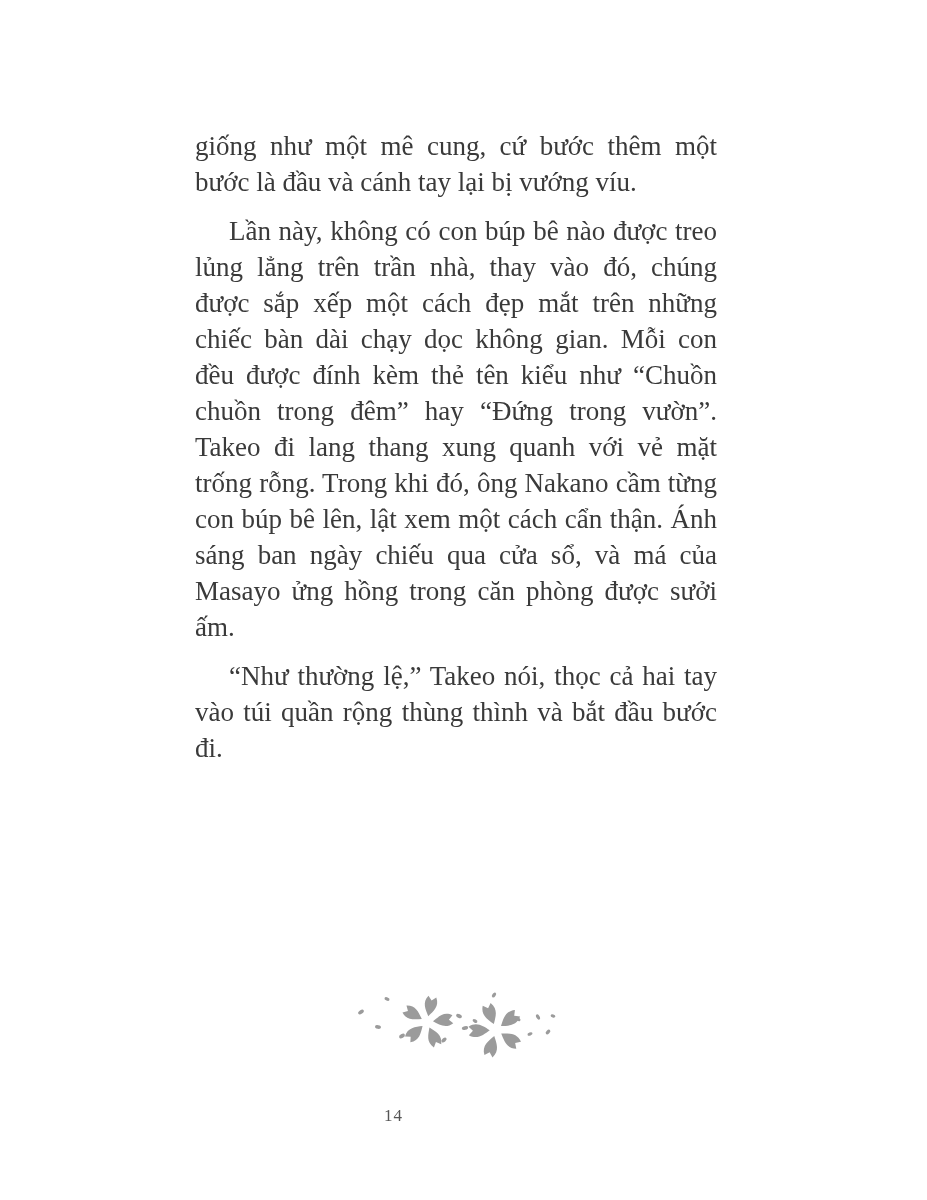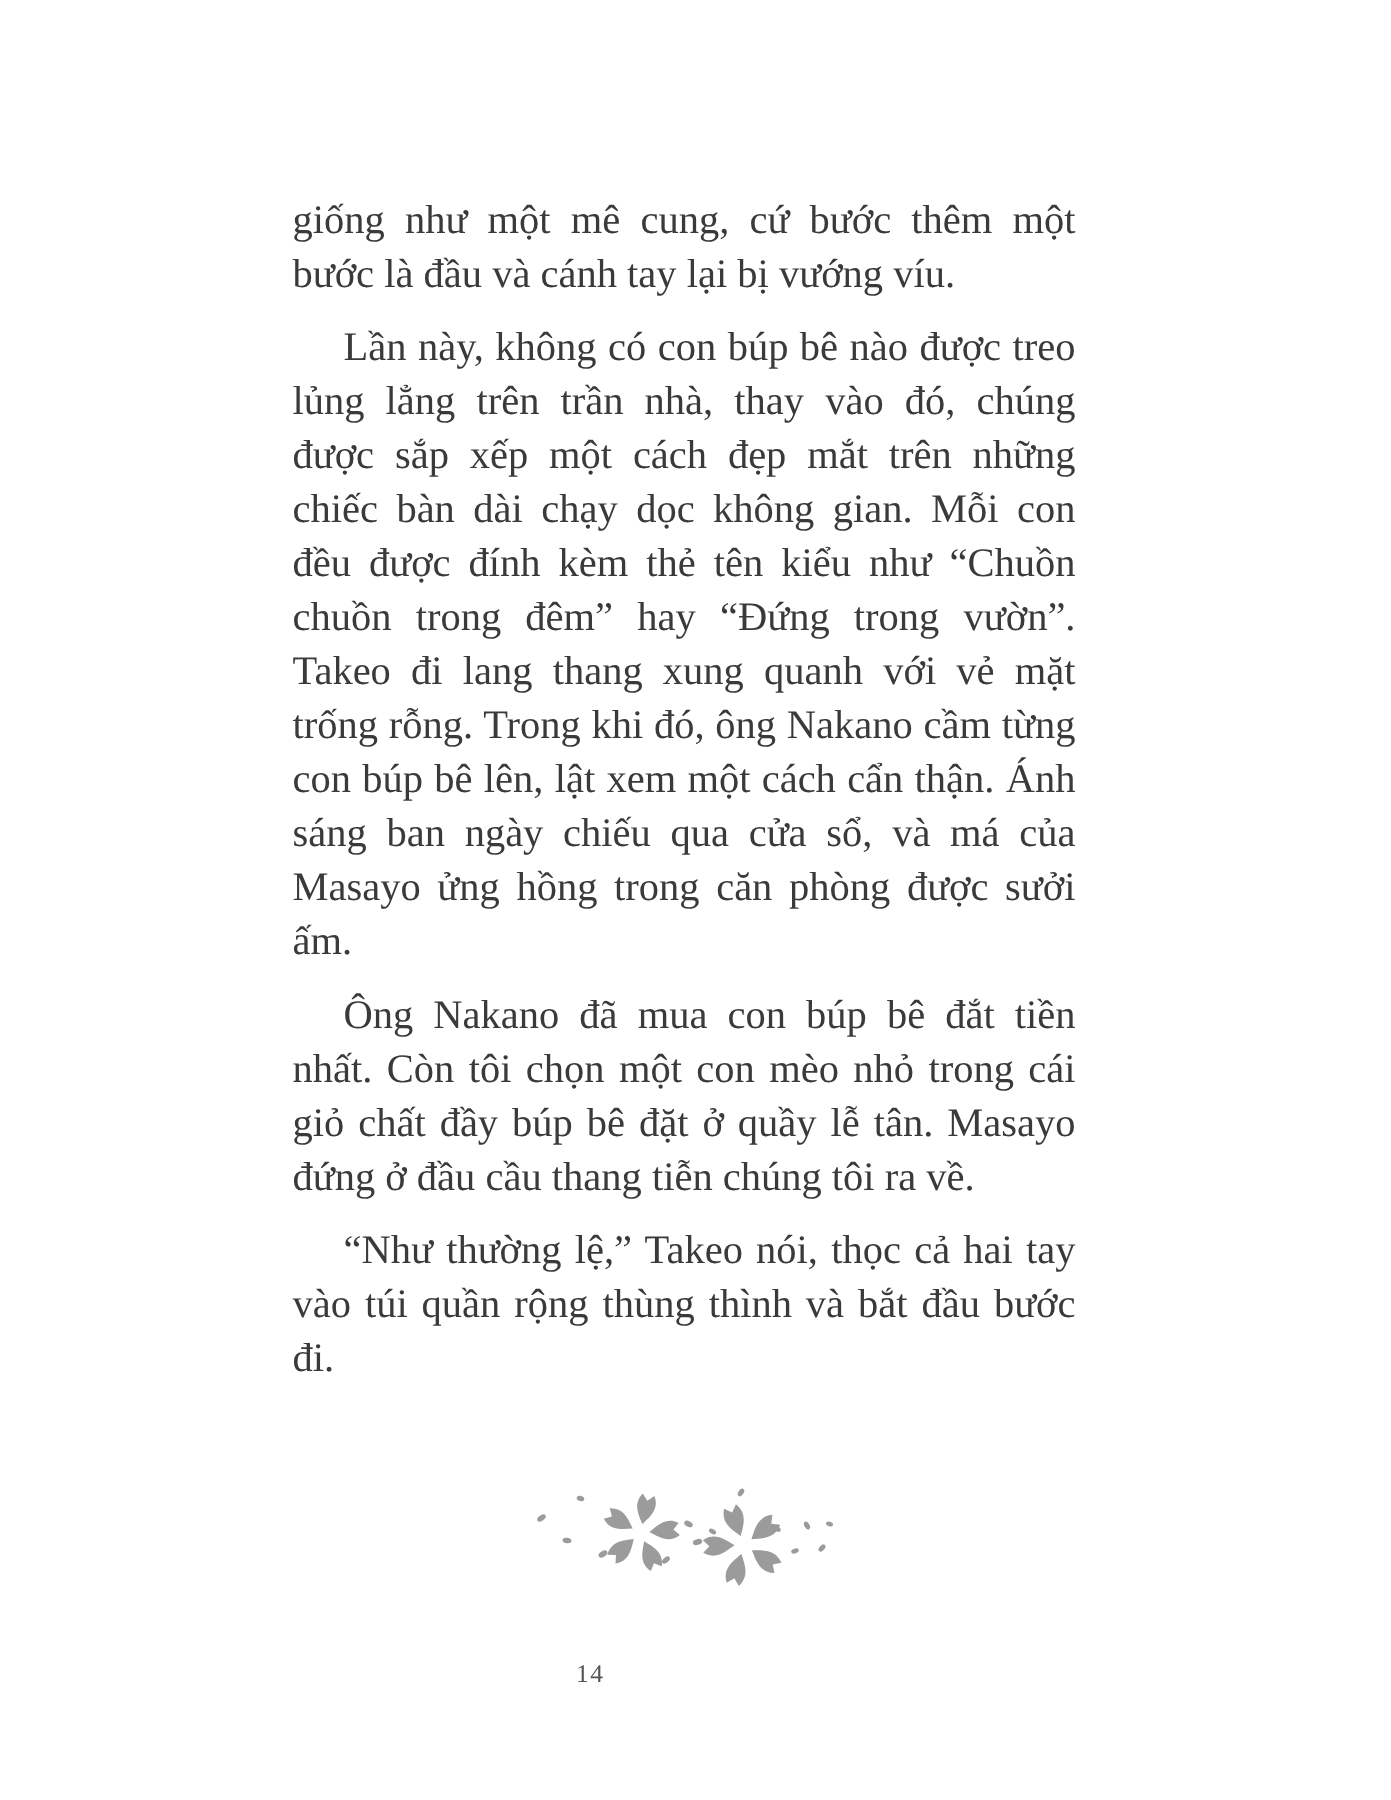--- a/index.html
+++ b/index.html
@@ -66,21 +66,20 @@
 </style>
 </head>
 <body>
 
 <div class="page">
 
 
   <main class="page-body">
       <p class="no-indent">giống như một mê cung, cứ bước thêm một bước là đầu và cánh tay lại bị vướng víu.</p>
       <p>Lần này, không có con búp bê nào được treo lủng lẳng trên trần nhà, thay vào đó, chúng được sắp xếp một cách đẹp mắt trên những chiếc bàn dài chạy dọc không gian. Mỗi con đều được đính kèm thẻ tên kiểu như “Chuồn chuồn trong đêm” hay “Đứng trong vườn”. Takeo đi lang thang xung quanh với vẻ mặt trống rỗng. Trong khi đó, ông Nakano cầm từng con búp bê lên, lật xem một cách cẩn thận. Ánh sáng ban ngày chiếu qua cửa sổ, và má của Masayo ửng hồng trong căn phòng được sưởi ấm.</p>
-      <p>Ông Nakano đã mua con búp bê đắt tiền nhất. Còn tôi chọn một con mèo nhỏ trong cái giỏ chất đầy búp bê đặt ở quầy lễ tân. Masayo đứng ở đầu cầu thang tiễn chúng tôi ra về.</p>
       <p>“Như thường lệ,” Takeo nói, thọc cả hai tay vào túi quần rộng thùng thình và bắt đầu bước đi.</p>
     </main>
 
   <div class="ornament">
     <svg width="260" height="80" viewBox="0 0 260 80" fill="none">
       <defs>
         <g id="petal">
           <path d="M0,-6 C4,-12 9,-18 4,-26 L0,-22 L-4,-26 C-9,-18 -4,-12 0,-6 Z"></path>
         </g>
         <g id="flower">

